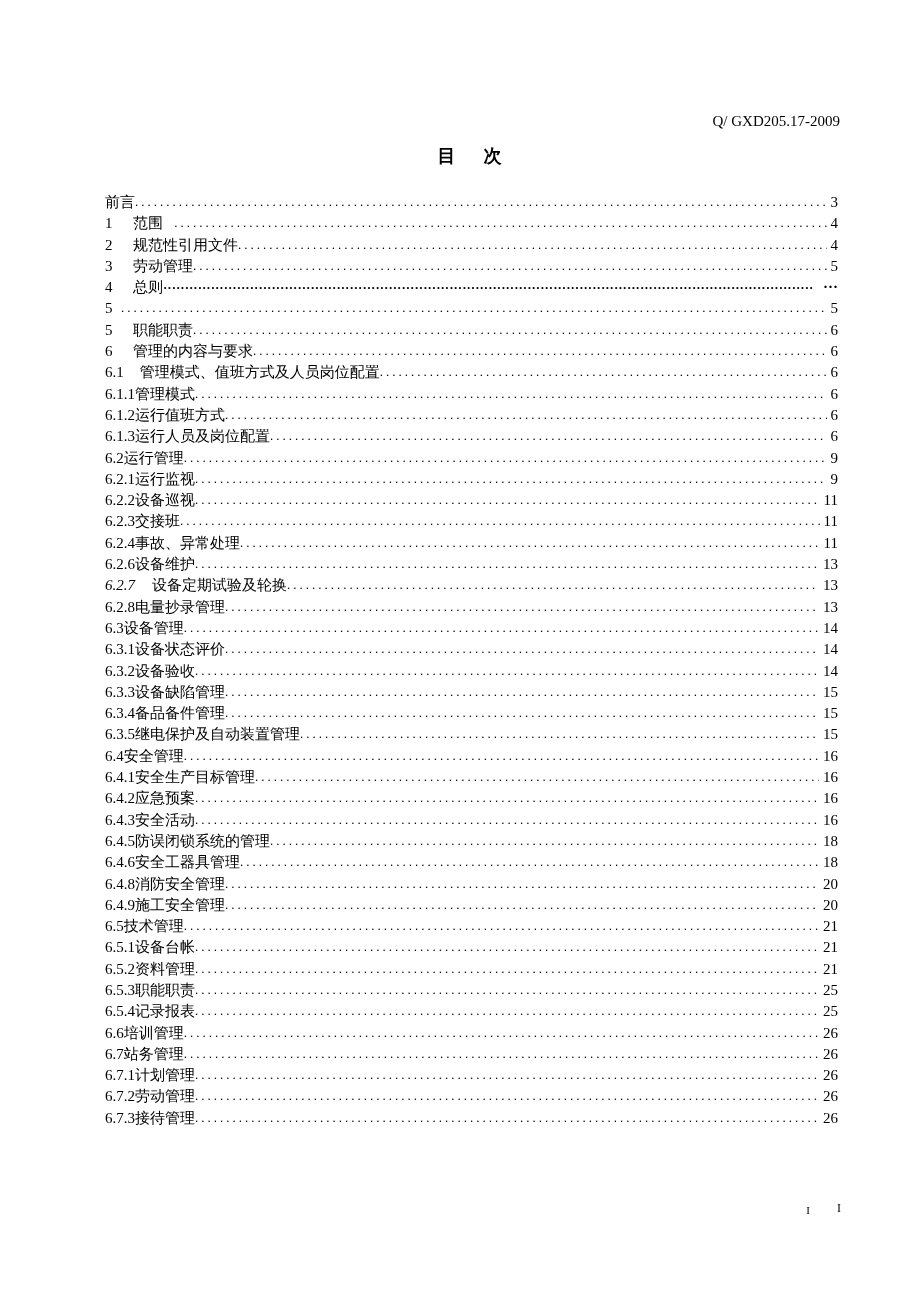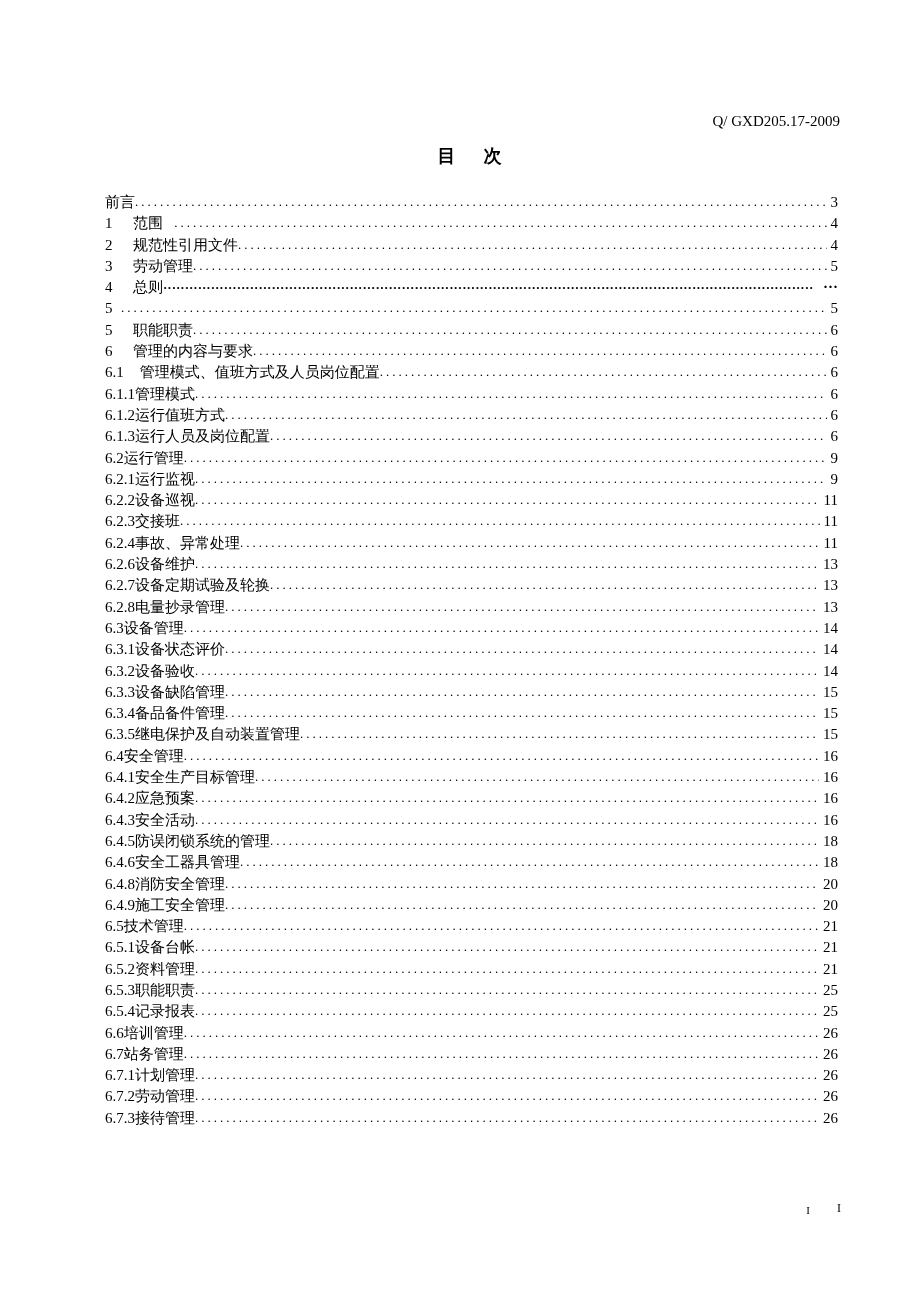--- a/index.html
+++ b/index.html
@@ -180,21 +180,21 @@
       <span class="dots"></span>
       <span class="toc-page">11</span>
     </div>
     <div class="toc-row">
       <span class="toc-num" style="min-width: 0px; margin-right: 0px;">6.2.6</span>
       <span class="toc-text"> 设备维护</span>
       <span class="dots"></span>
       <span class="toc-page">13</span>
     </div>
     <div class="toc-row">
-      <span class="toc-num" style="min-width: 0px; margin-right: 0px;">6.2.7</span>
+      <span class="toc-num" style="min-width: 0px; margin-right: 17px; font-style: italic;">6.2.7</span>
       <span class="toc-text"> 设备定期试验及轮换</span>
       <span class="dots"></span>
       <span class="toc-page">13</span>
     </div>
     <div class="toc-row">
       <span class="toc-num" style="min-width: 0px; margin-right: 0px;">6.2.8</span>
       <span class="toc-text"> 电量抄录管理</span>
       <span class="dots"></span>
       <span class="toc-page">13</span>
     </div>

